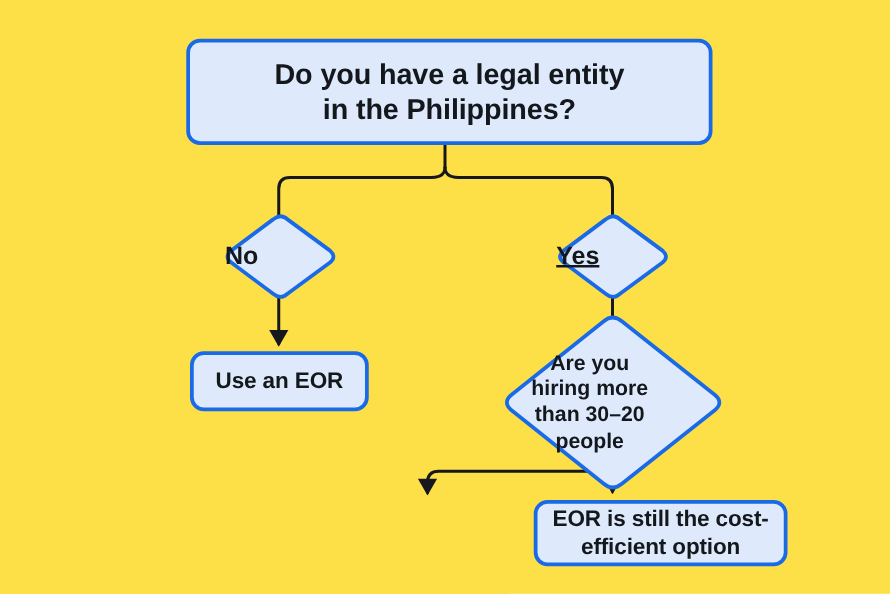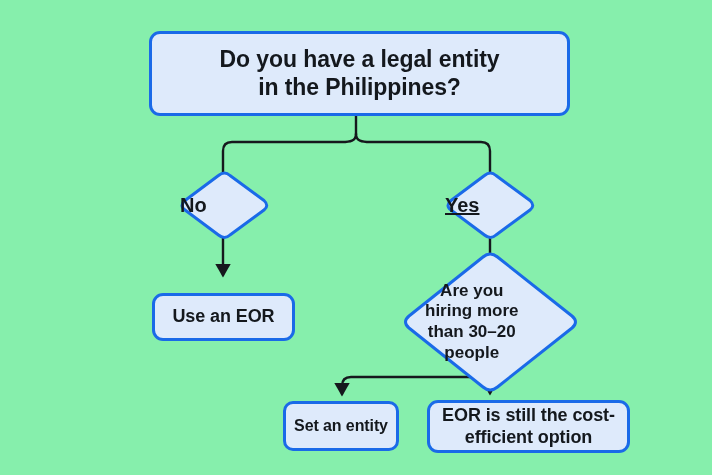--- a/index.html
+++ b/index.html
@@ -11,21 +11,21 @@
     width: 712px;
     height: 475px;
     background: #fbfbfc;
     font-family: "Liberation Sans", sans-serif;
     overflow: hidden;
   }
   #flow-canvas {
     position: relative;
     width: 712px;
     height: 475px;
-    background: #86efac;
+    background: #fde047;
   }
   #connector-layer {
     position: absolute;
     left: 0;
     top: 0;
     width: 712px;
     height: 475px;
     pointer-events: none;
   }
   .node {
@@ -55,21 +55,20 @@
     height: 85px;
   }
   #node-root .node-label {
     font-size: 23px;
   }
   #node-use-eor {
     left: 152px;
     top: 281px;
     width: 143px;
     height: 48px;
-    margin-top: 12px;
   }
   #node-use-eor .node-label {
     font-size: 18px;
   }
   #node-set-entity {
     left: 283px;
     top: 401px;
     width: 116px;
     height: 50px;
     border-radius: 10px;
@@ -176,23 +175,20 @@
 
   <div class="node box" id="node-root">
     <span class="node-label">Do you have a legal entity
 in the Philippines?</span>
   </div>
 
   <div class="node box" id="node-use-eor">
     <span class="node-label">Use an EOR</span>
   </div>
 
-  <div class="node box" id="node-set-entity">
-    <span class="node-label">Set an entity</span>
-  </div>
 
   <div class="node box" id="node-eor-cost">
     <span class="node-label">EOR is still the cost-
 efficient option</span>
   </div>
 
   <div class="diamond-label" id="label-no">
     <span class="node-label">No</span>
   </div>
 

